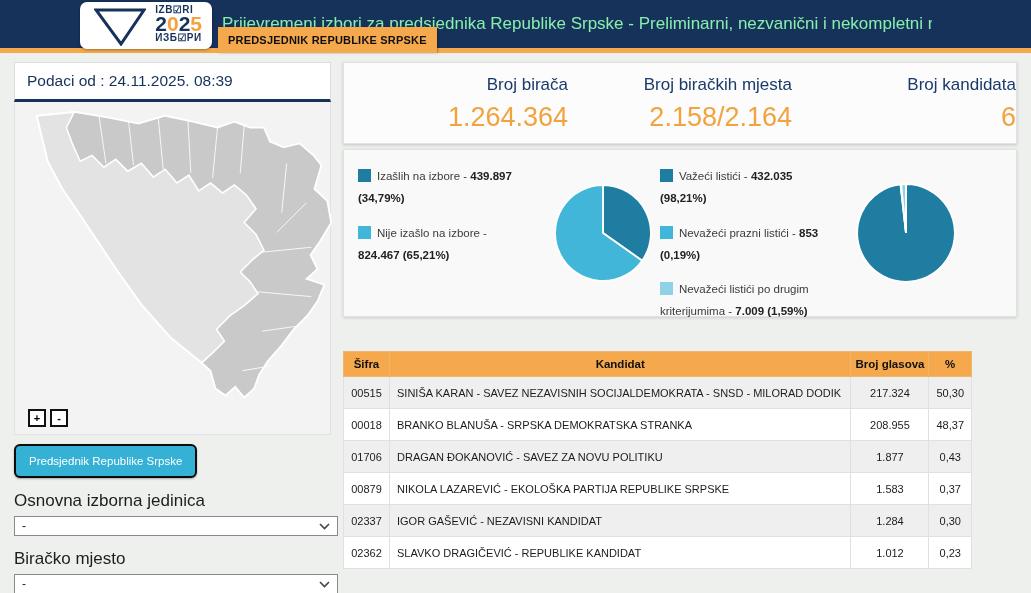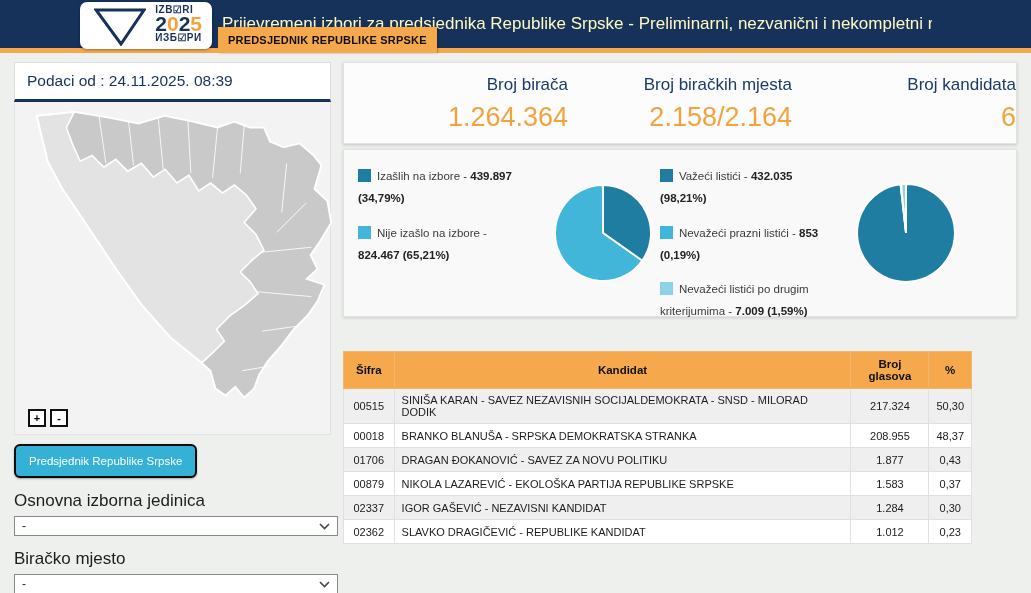--- a/index.html
+++ b/index.html
@@ -17,21 +17,21 @@
     background:#fff; border-radius:7px; box-shadow:0 1px 3px rgba(0,0,0,.35);
     display:flex; align-items:center; justify-content:center; z-index:8;
   }
   .logo-inner { position:relative; width:116px; height:42px; }
   .logo-tri { position:absolute; left:6px; top:3px; }
   .logo-text { position:absolute; right:2px; top:0; text-align:left; line-height:1; }
   .logo-small { font-size:10px; font-weight:bold; color:#16325a; letter-spacing:.5px; }
   .logo-year { font-size:21px; font-weight:bold; letter-spacing:0; margin:-2px 0 -1px 0; }
   .header-title {
     position:absolute; left:222px; top:0; height:48px; line-height:48px;
-    color:#fef9c3; font-size:17px; white-space:nowrap; overflow:hidden; max-width:710px;
+    color:#86efac; font-size:17px; white-space:nowrap; overflow:hidden; max-width:710px;
   }
   .lang { position:absolute; right:10px; top:0; height:48px; display:flex; align-items:center;
     color:#fff; font-size:12px; font-weight:bold; cursor:pointer; gap:8px; }
   .tab {
     position:absolute; left:218px; top:27px; height:26px; z-index:9;
     background:#f5a94c; color:#101010; font-weight:bold; font-size:11px;
     padding:0 10px; display:flex; align-items:center; letter-spacing:.2px;
     box-shadow:1px 0 2px rgba(0,0,0,.3);
   }
   
@@ -79,24 +79,24 @@
   .legend { align-self:flex-start; padding-top:4px; }
   .h1 .legend { width:172px; margin-left:4px; }
   .h2 .legend { width:172px; margin-left:6px; }
   .legend-item { margin-bottom:13px; font-size:11.5px; color:#3b3b3b; line-height:1.9; }
   .swatch { display:inline-block; width:13px; height:13px; margin-right:6px; vertical-align:-2px; }
   .legend-item b { color:#222; }
   .pie-svg { margin-left:22px; flex:none; }
   
   .results { margin-top:34px; border-collapse:collapse; width:629px; font-size:11px; }
   .results th {
-    background:#f5a94c; color:#101010; font-size:11.5px; padding:6px 12px;
+    background:#f5a94c; color:#101010; font-size:11.5px; padding:6px 0;
     border:1px solid #edb76d; text-align:center;
   }
-  .results td { padding:5px 7px; border:1px solid #e0e0e0; color:#1c1c1c; background:#fff; height:24px; }
+  .results td { padding:5px 7px; border:1px solid #e0e0e0; color:#1c1c1c; background:#fff; height:32px; }
   .results tr:nth-child(odd) td { background:#efefef; }
   .results td.c-code { text-align:center; width:46px; }
   .results td.c-name { text-align:left; }
   .results td.c-votes { text-align:center; width:78px; }
   .results td.c-pct { text-align:center; width:38px; }
   .chev { flex:none; }
 </style>
 </head>
 <body>
 

